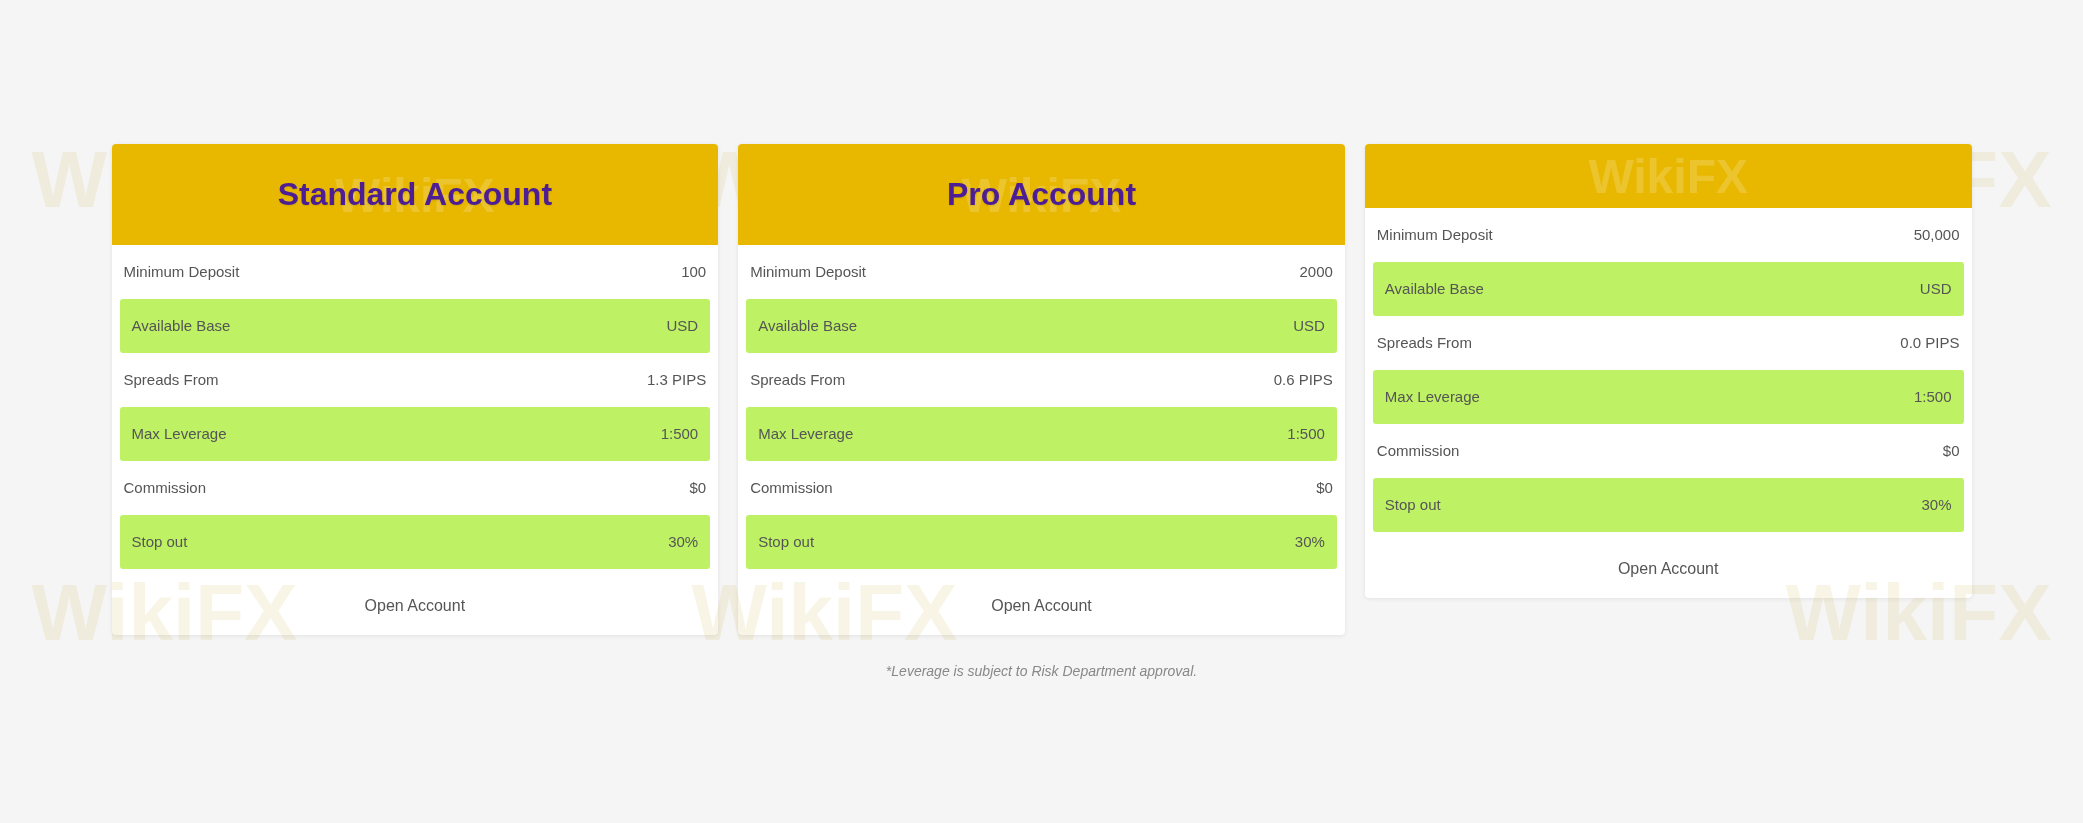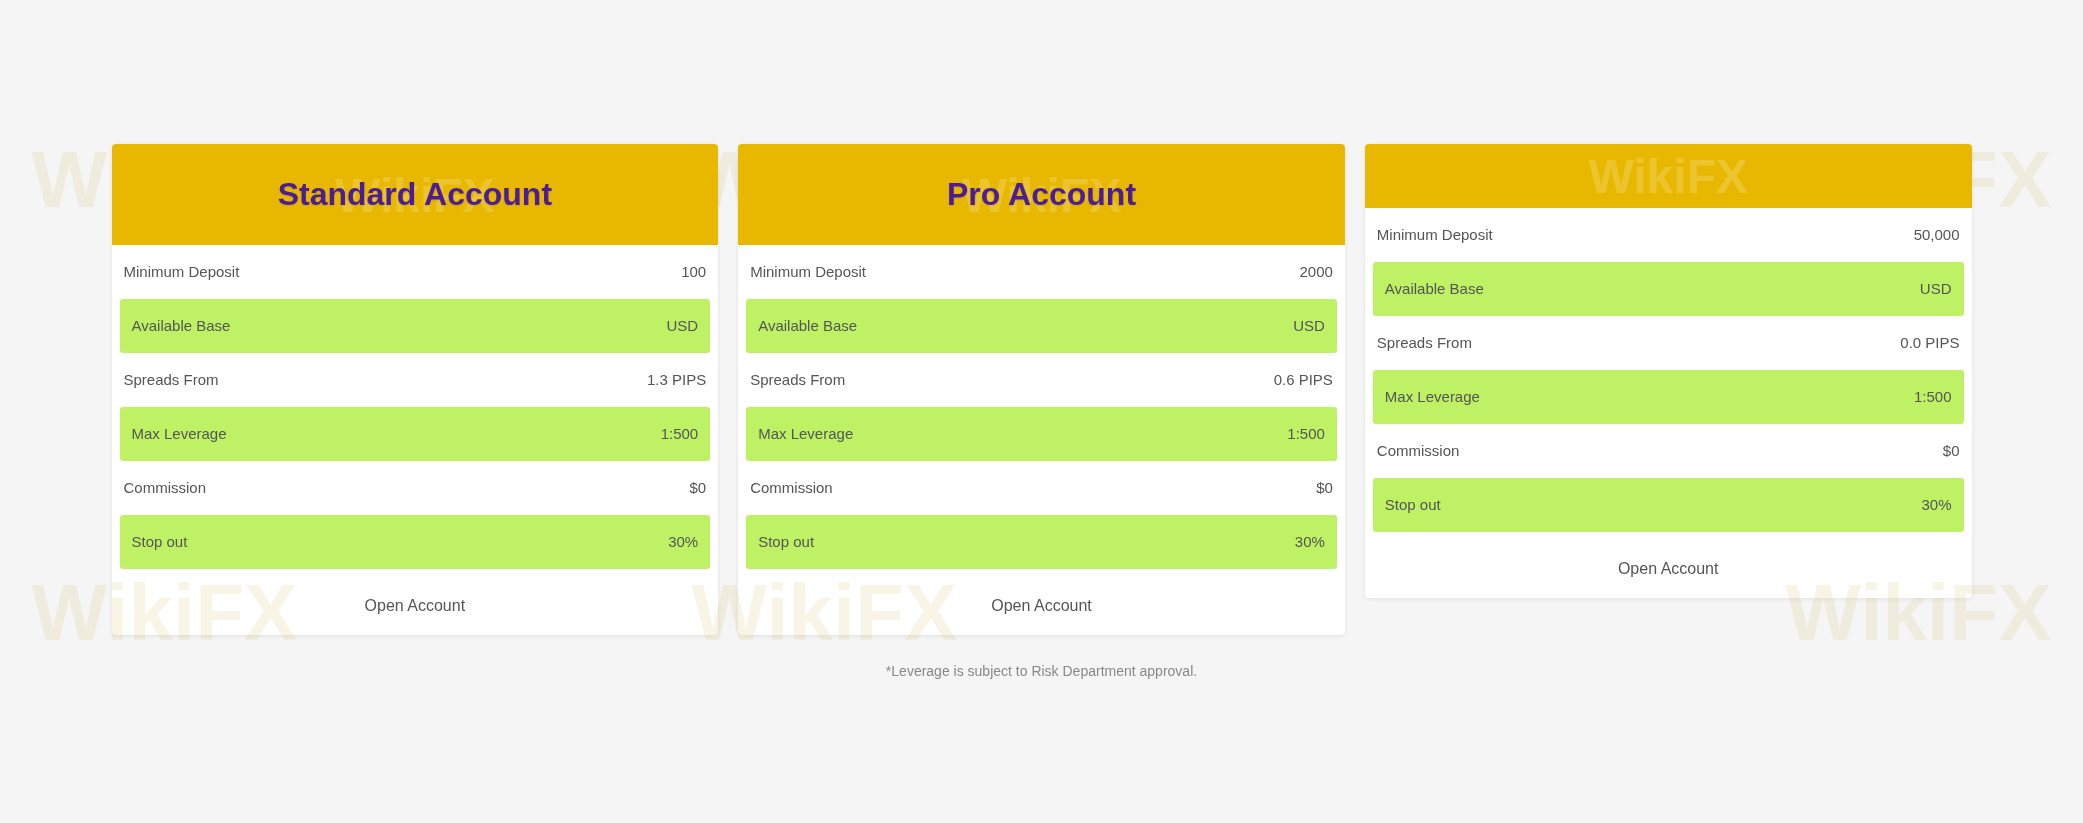--- a/index.html
+++ b/index.html
@@ -126,20 +126,21 @@
       text-decoration: none;
       font-size: 16px;
       cursor: pointer;
     }
 
     .footnote {
       text-align: center;
       margin-top: 28px;
       color: #888;
       font-size: 14px;
+      font-style: italic;
     }
   </style>
 </head>
 <body>
 
 <div class="main-container">
 
   <div class="wikifx-watermark wm1">WikiFX</div>
   <div class="wikifx-watermark wm2">WikiFX</div>
   <div class="wikifx-watermark wm3">WikiFX</div>

